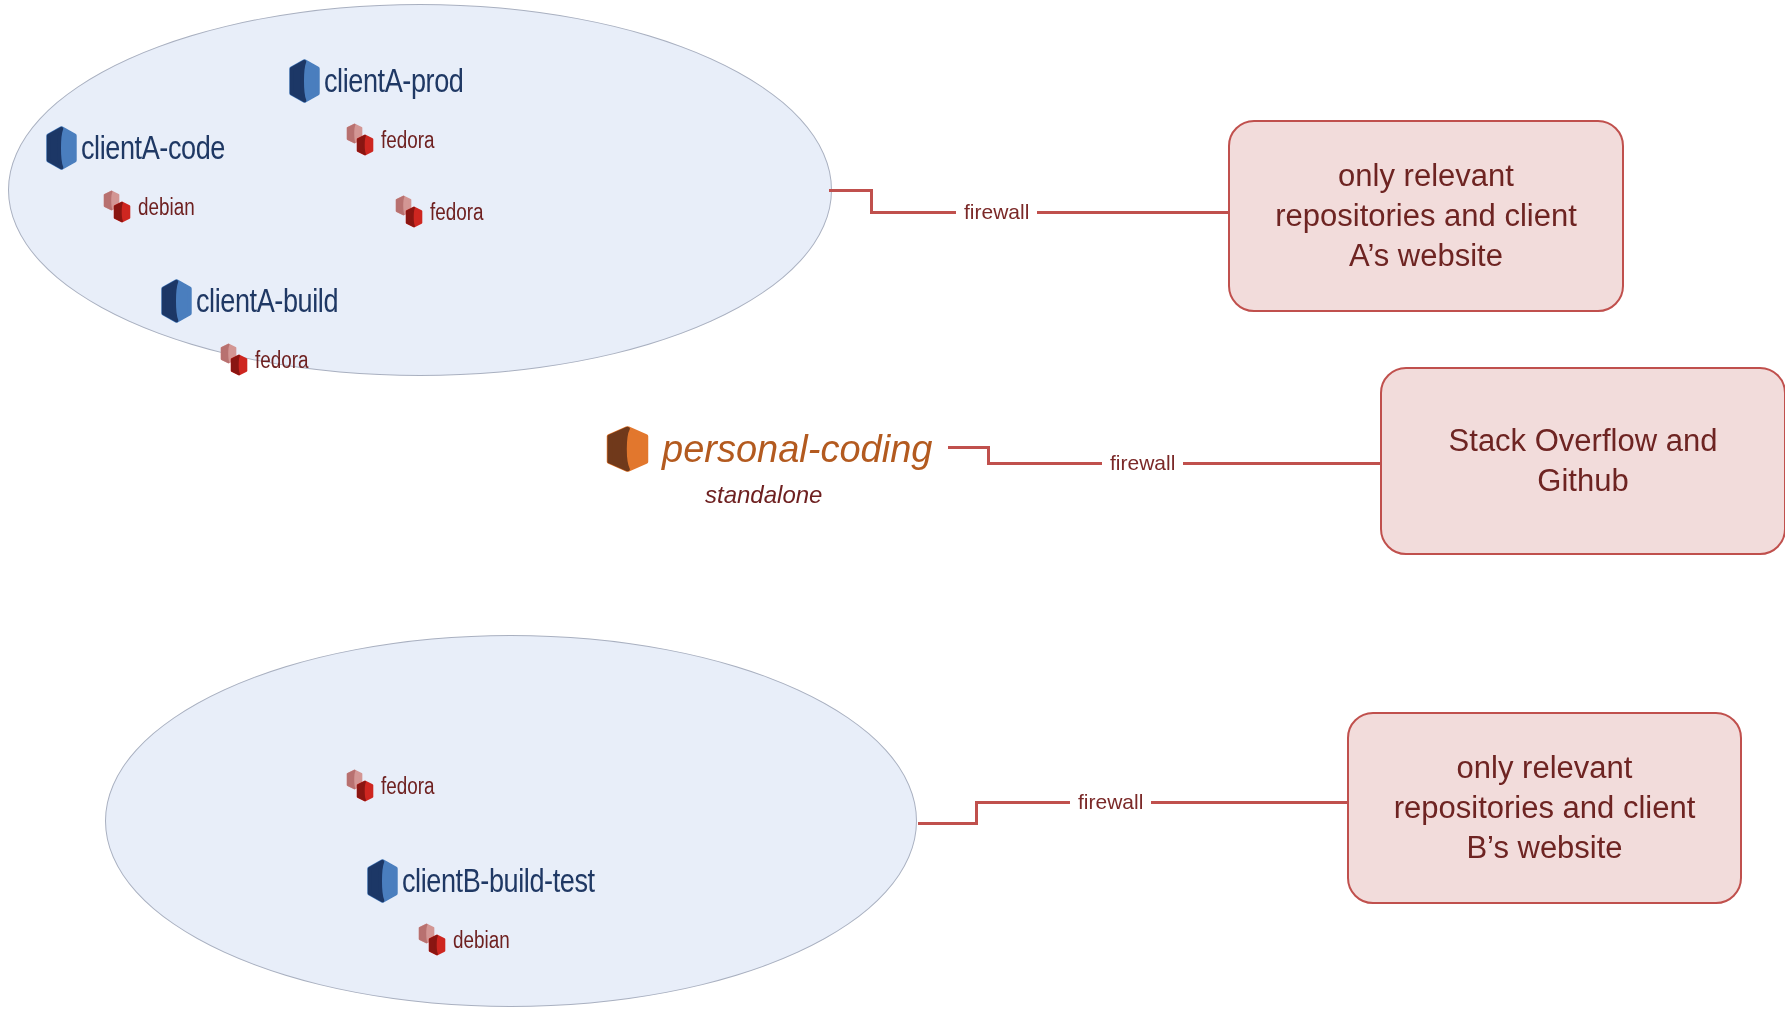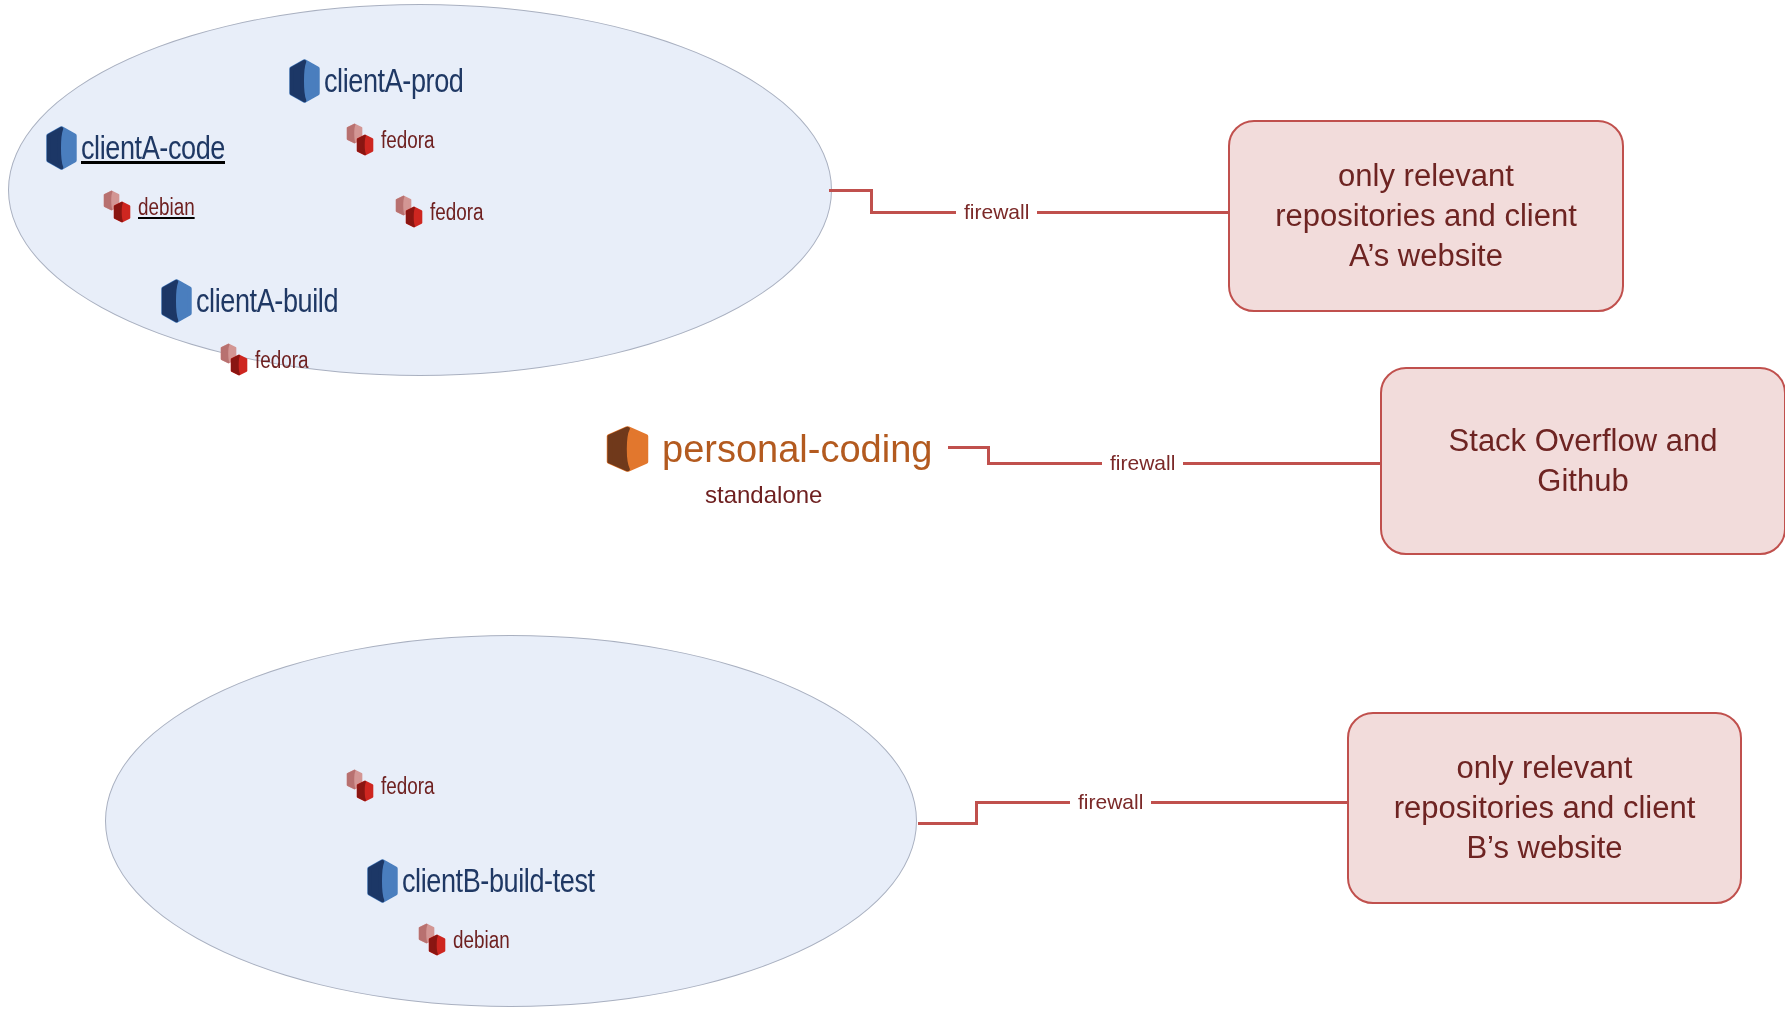--- a/index.html
+++ b/index.html
@@ -89,21 +89,21 @@
             <use href="#cube-shape"></use>
           </svg>
         <svg class="cube-red" width="18" height="22">
             <use href="#cube-shape"></use>
           </svg>
       </span>
       <span class="os-label">fedora</span>
     </div>
   </div>
 
-  <div class="node" style="left:45px;top:125px;text-decoration:underline;">
+  <div class="node" style="left:45px;top:125px;">
     <div class="node-row">
       <svg class="cube-blue" width="33" height="46">
           <use href="#cube-shape"></use>
         </svg>
       <span class="node-label">clientA-code</span>
     </div>
     <div class="os-row" style="margin-left:58px;">
       <span class="os-icon">
         <svg class="cube-pink" width="17" height="21">
             <use href="#cube-shape"></use>
@@ -143,21 +143,21 @@
             <use href="#cube-shape"></use>
           </svg>
         <svg class="cube-red" width="18" height="22">
             <use href="#cube-shape"></use>
           </svg>
       </span>
       <span class="os-label">fedora</span>
     </div>
   </div>
 
-  <div class="node node-personal" style="left:605px;top:425px;">
+  <div class="node node-personal" style="left:605px;top:425px;font-style:italic;">
     <div class="node-row">
       <svg class="cube-orange" width="45" height="48">
           <use href="#cube-shape"></use>
         </svg>
       <span class="node-label">personal-coding</span>
     </div>
     <div class="os-row" style="margin-left:100px;">
       <span class="os-label">standalone</span>
     </div>
   </div>

